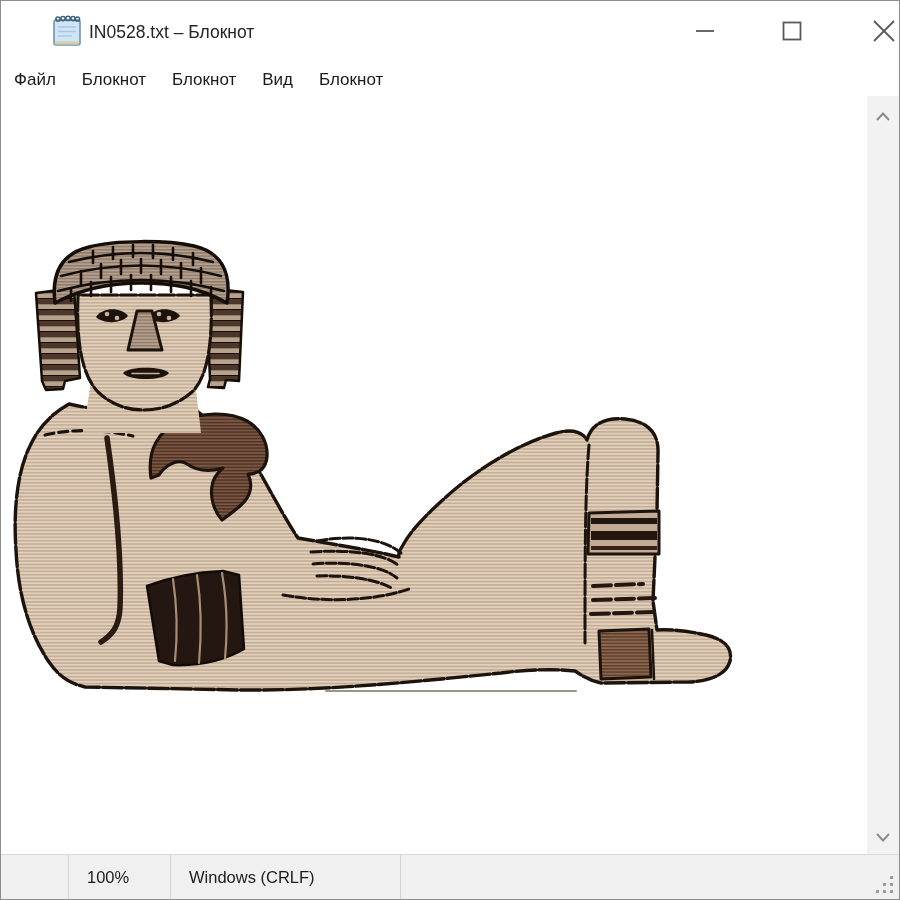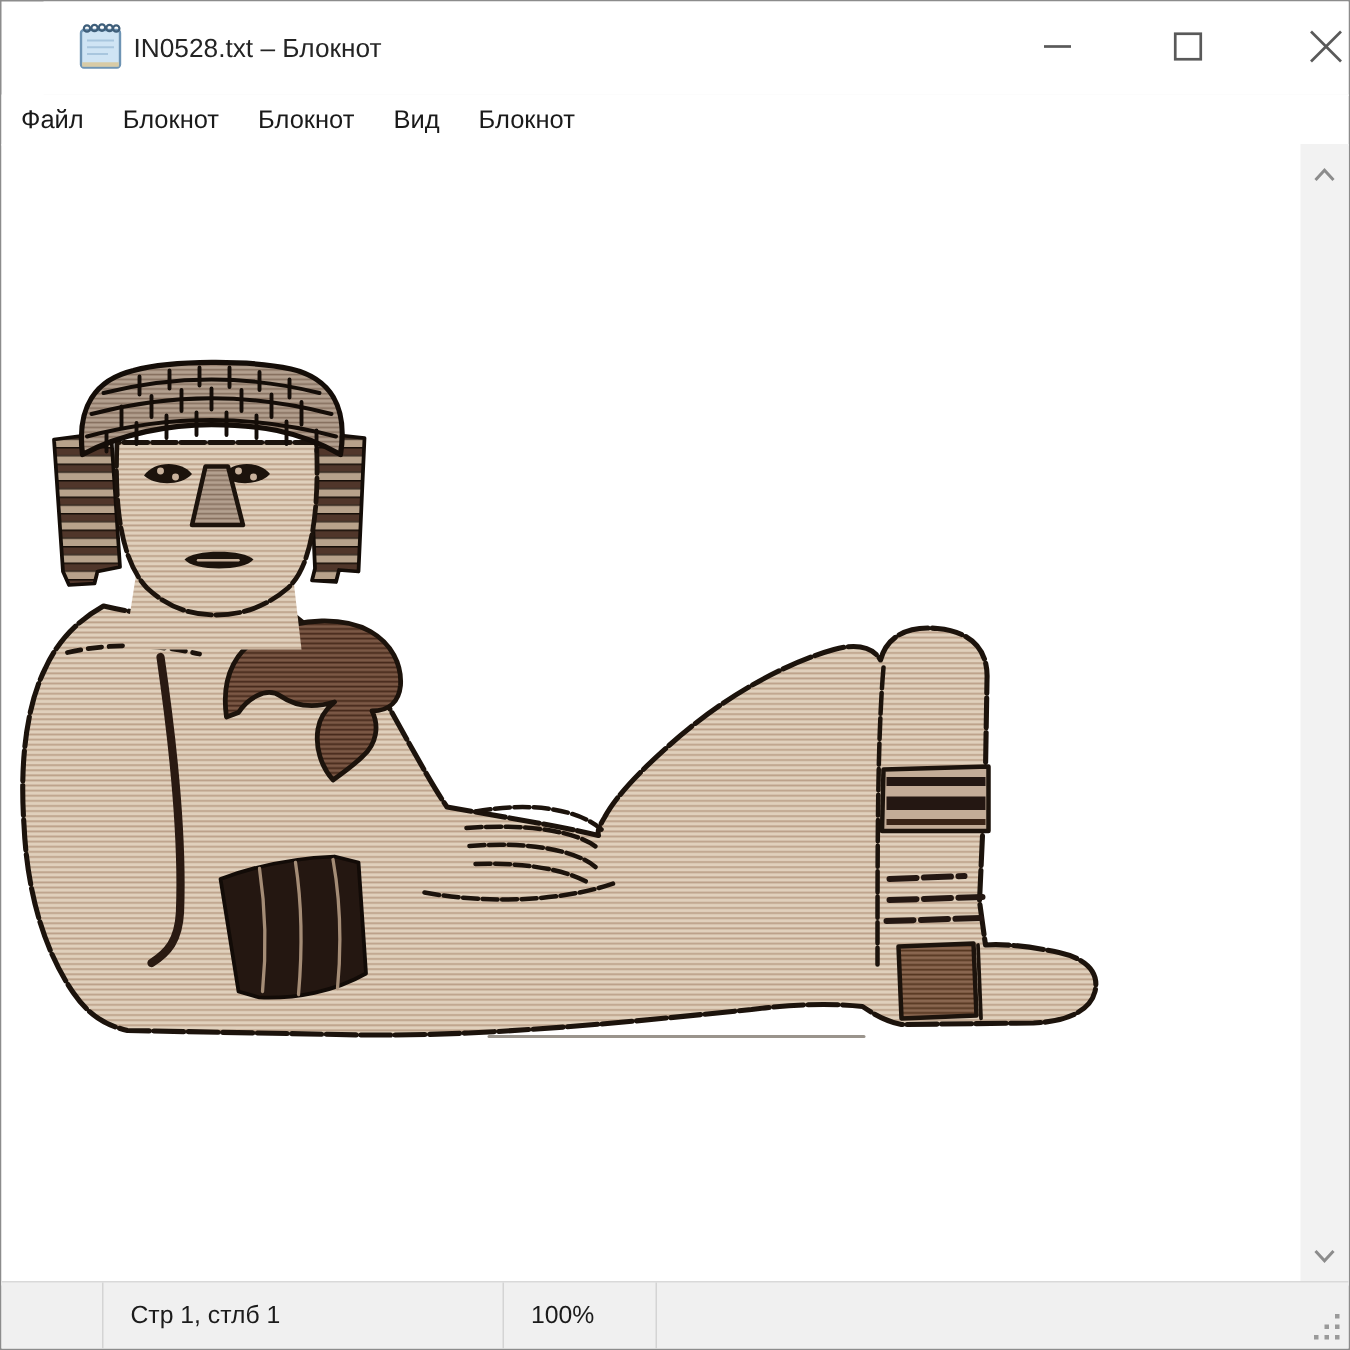--- a/index.html
+++ b/index.html
@@ -214,22 +214,22 @@
       <div class="scroll-arrow scroll-down">
         <svg width="14" height="9" viewBox="0 0 14 9">
           <polyline points="1,1 7,7.5 13,1" fill="none" stroke="#8c8c8c" stroke-width="2"></polyline>
         </svg>
       </div>
     </div>
   </div>
 
   <div class="statusbar">
     <div class="cell c0"></div>
-    <div class="cell c1">Стр 1, стлб 1</div>
     <div class="cell c2">100%</div>
+    <div class="cell c3">Windows (CRLF)</div>
     <svg class="grip" viewBox="0 0 22 22">
       <g fill="#9a9a9a">
         <rect x="16" y="2" width="3" height="3"></rect>
         <rect x="9" y="9" width="3" height="3"></rect>
           <rect x="16" y="9" width="3" height="3"></rect>
         <rect x="2" y="16" width="3" height="3"></rect>
           <rect x="9" y="16" width="3" height="3"></rect>
           <rect x="16" y="16" width="3" height="3"></rect>
       </g>
     </svg>

